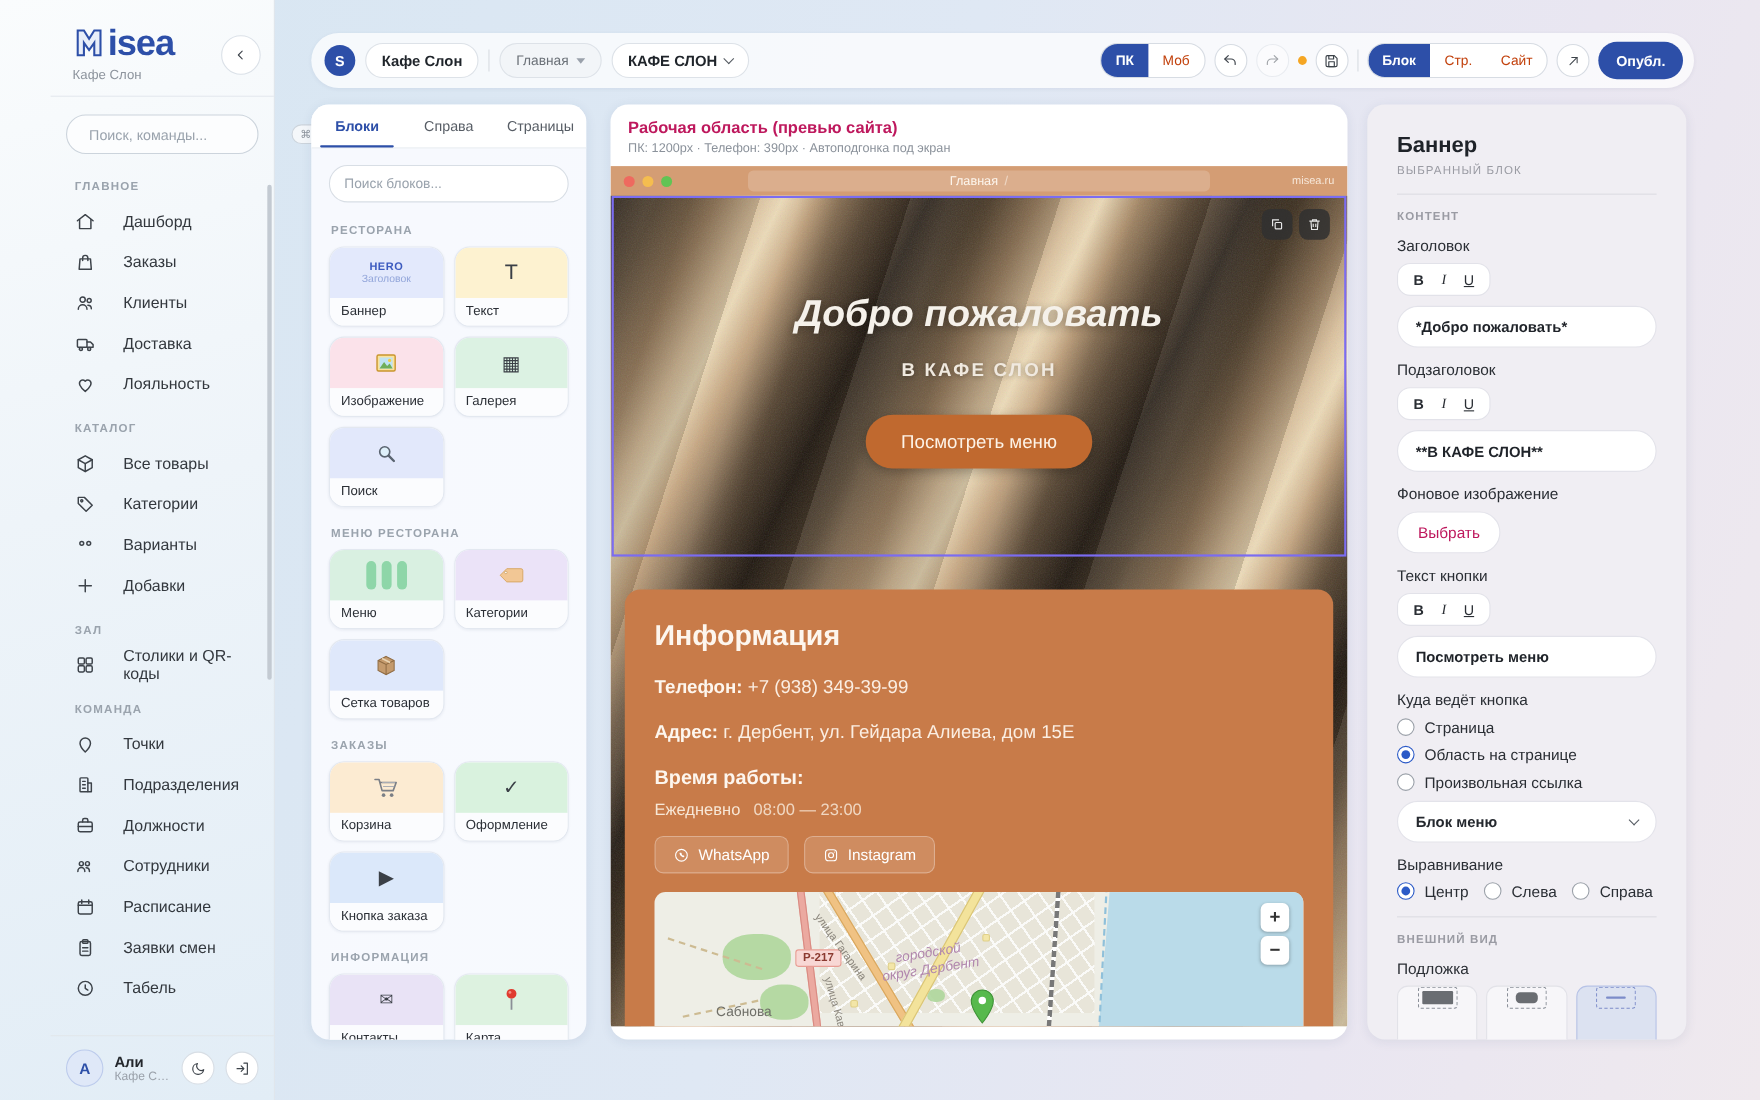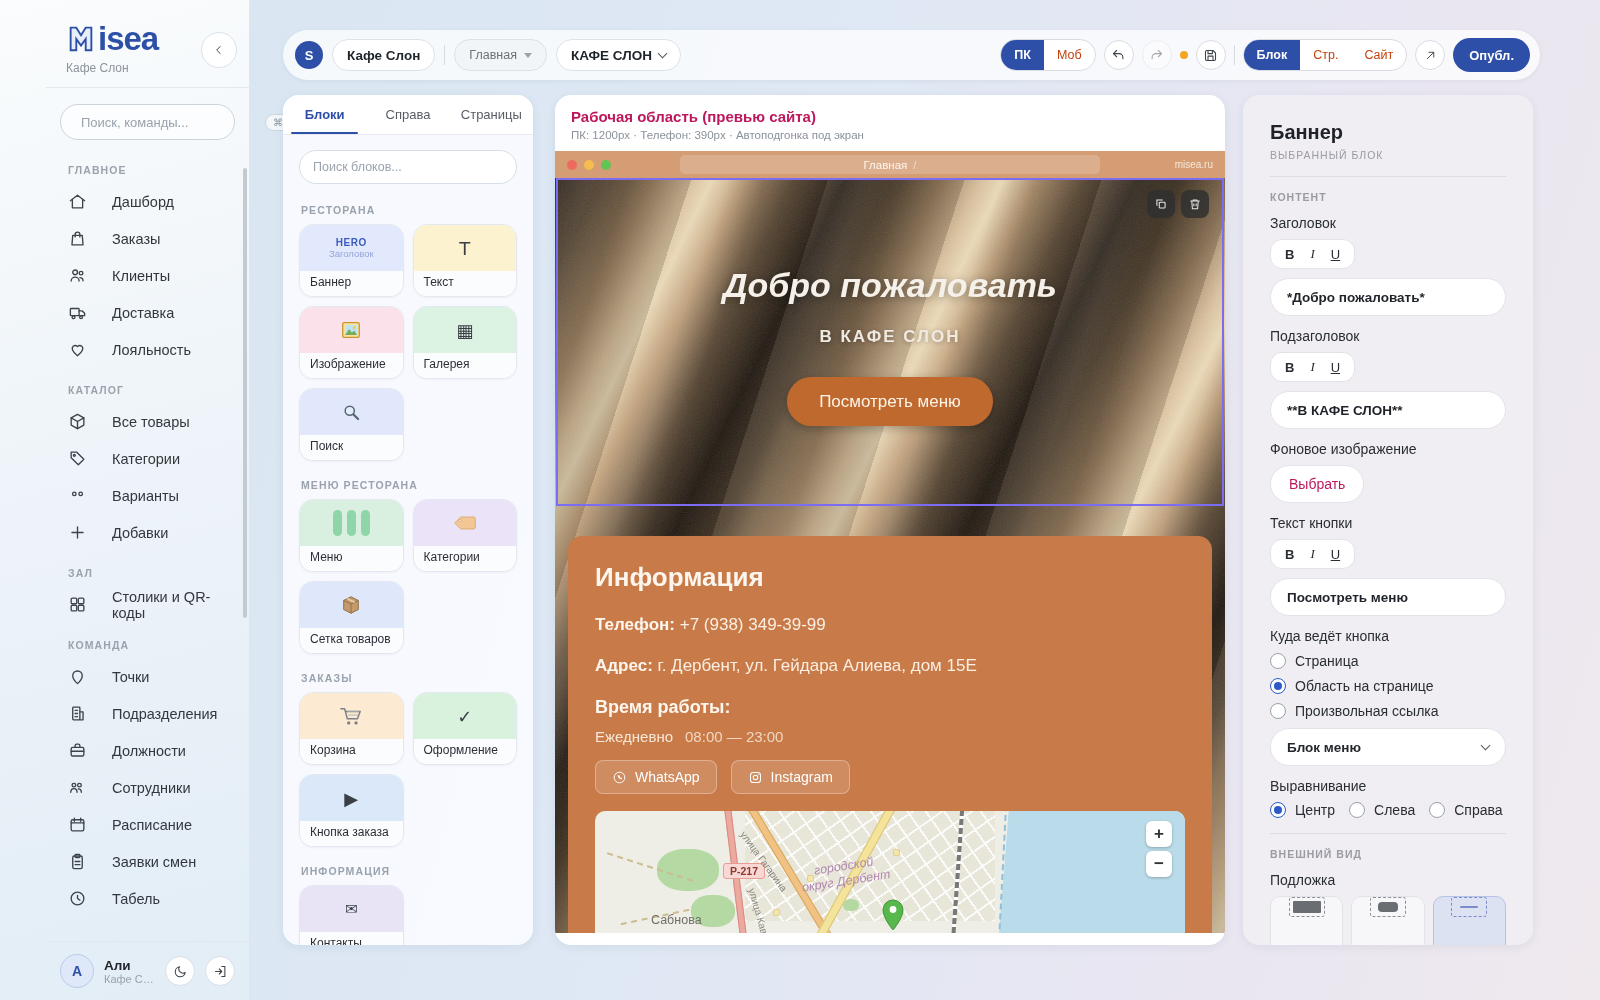--- a/index.html
+++ b/index.html
@@ -560,20 +560,30 @@
   </div>
 
   <div class="bp-group-label">ИНФОРМАЦИЯ</div>
   <div class="bp-grid">
     <div class="bcard">
       <div class="tile t-cont">
           <span class="glyph" style="font-size:15px">✉</span>
         </div>
       <div class="blabel">Контакты</div>
     </div>
+    <div class="bcard">
+      <div class="tile t-map">
+        <svg width="14" height="22" viewBox="0 0 14 22">
+          <circle cx="7" cy="5.5" r="4.5" fill="#e03b2f"></circle>
+            <circle cx="5.6" cy="4.2" r="1.3" fill="#f58d85"></circle>
+          <path d="M7 10 V20" stroke="#8a8f96" stroke-width="1.6"></path>
+        </svg>
+      </div>
+      <div class="blabel">Карта</div>
+    </div>
   </div>
 </section>
 
 <section id="preview">
   <div class="pv-head">
     <div class="pv-title">Рабочая область (превью сайта)</div>
     <div class="pv-sub">ПК: 1200px · Телефон: 390px · Автоподгонка под экран</div>
   </div>
 
   <div class="chrome">

